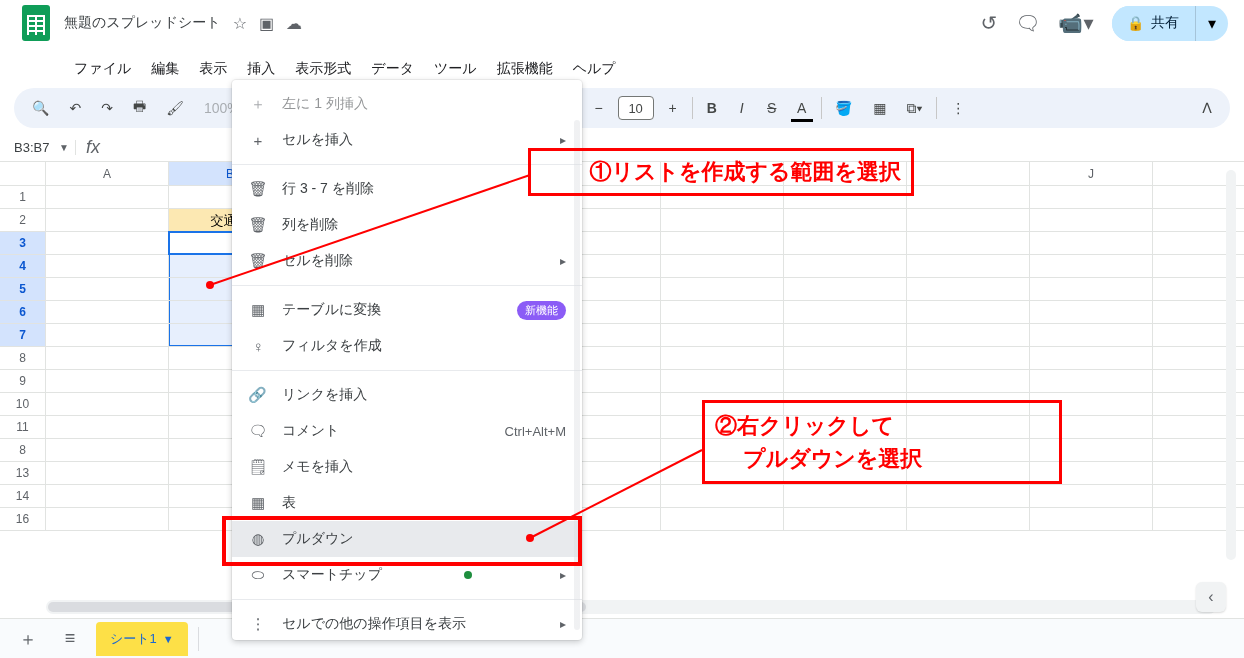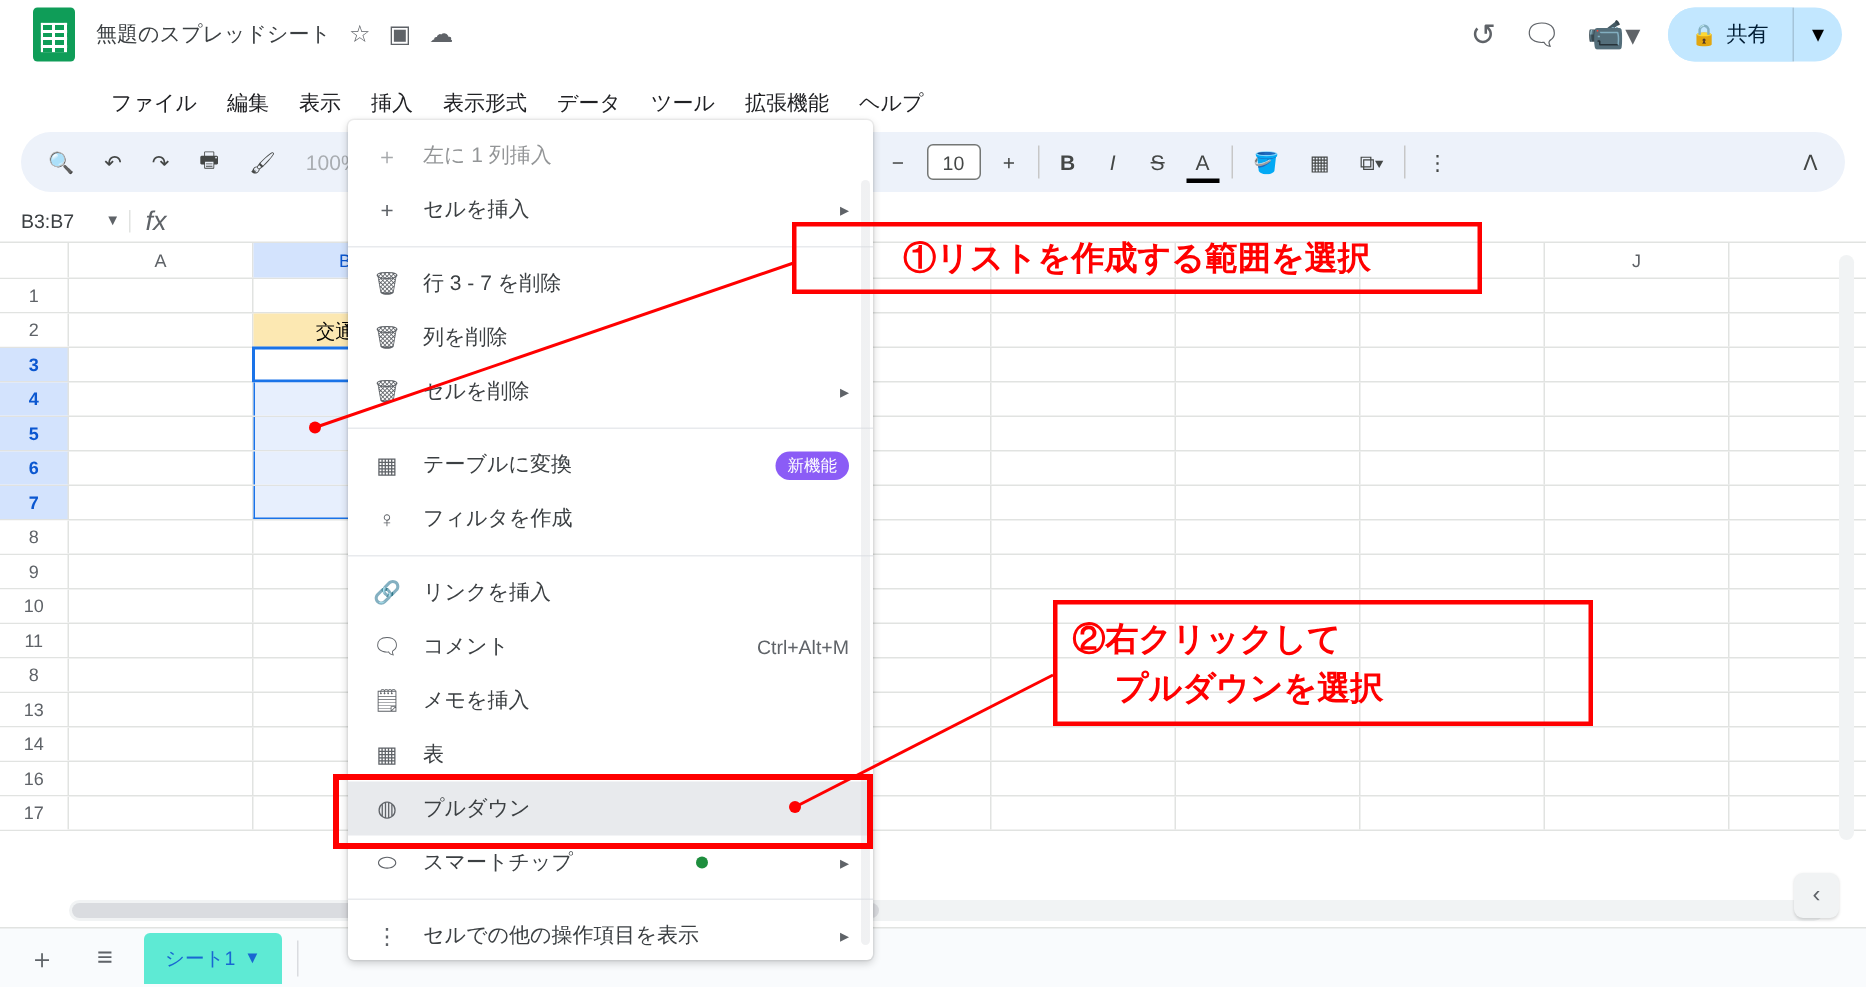--- a/index.html
+++ b/index.html
@@ -25,21 +25,21 @@
 .toolbar { margin:0 14px; background:#edf2fa; border-radius:24px; height:40px; display:flex; align-items:center; padding:0 12px; gap:8px; color:#444746; font-size:14px; position:relative; }
 .toolbar .sep { width:1px; height:22px; background:#c7c7c7; }
 .tbtn { padding:4px 6px; display:inline-flex; align-items:center; justify-content:center; min-width:22px; }
 .font-size-box { border:1px solid #747775; border-radius:4px; width:36px; height:24px; display:flex; align-items:center; justify-content:center; font-size:13px; background:#fff;}
 .A-underline { position:relative; }
 .A-underline::after { content:""; position:absolute; left:0; right:0; bottom:-2px; height:3px; background:#000;}
 .collapse { margin-left:auto; }
 
 
 .namebox-row { display:flex; align-items:center; height:28px; border-bottom:1px solid #e1e3e1; margin-top:6px; }
-.namebox { width:87px; border-right:1px solid #e1e3e1; padding-left:14px; font-size:13px; color:#3c4043; display:flex; align-items:center; justify-content:space-between; padding-right:6px;}
+.namebox { width:76px; border-right:1px solid #e1e3e1; padding-left:14px; font-size:13px; color:#3c4043; display:flex; align-items:center; justify-content:space-between; padding-right:6px;}
 .fx { padding:0 10px; color:#5f6368; font-style:italic; font-size:18px; }
 
 
 .grid-area { position:relative; height:430px; overflow:hidden; }
 .col-headers { display:flex; height:24px; background:#fff; border-bottom:1px solid #e1e3e1; }
 .corner { width:46px; border-right:1px solid #e1e3e1; background:#fff; }
 .ch { flex:0 0 123px; border-right:1px solid #e1e3e1; text-align:center; font-size:12px; color:#5f6368; line-height:24px; }
 .ch.sel { background:#d3e3fd; color:#0b57d0; }
 .rows { position:relative; }
 .row { display:flex; height:23px; border-bottom:1px solid #e1e3e1; }
@@ -67,21 +67,21 @@
 
 
 .callout { position:absolute; border:3px solid #ff0000; color:#ff0000; font-size:22px; font-weight:bold; padding:6px 10px; background:rgba(255,255,255,0); z-index:70; }
 .callout.big { line-height:1.5; }
 svg.anno { position:absolute; z-index:65; pointer-events:none; }
 
 
 .hscroll { position:absolute; left:46px; right:28px; bottom:44px; height:14px; background:#f1f3f4; border-radius:7px; }
 .hscroll .thumb { position:absolute; left:2px; width:46%; top:2px; bottom:2px; background:#dadce0; border-radius:6px; }
 .sheet-tabs { position:absolute; bottom:0; left:0; right:0; height:40px; border-top:1px solid #e1e3e1; display:flex; align-items:center; padding:0 12px; gap:10px; background:#f9fbfd; }
-.sheet-tab { background:#5eead4; color:#1967d2; padding:8px 14px; border-radius:4px 4px 0 0; font-size:13px; display:flex; align-items:center; gap:6px;}
+.sheet-tab { background:#fde047; color:#1967d2; padding:8px 14px; border-radius:4px 4px 0 0; font-size:13px; display:flex; align-items:center; gap:6px;}
 .tab-btn { width:32px; height:32px; display:flex; align-items:center; justify-content:center; color:#5f6368; font-size:18px; }
 .vsep { width:1px; height:24px; background:#dadce0; }
 .explore-fab { position:absolute; right:18px; bottom:46px; width:30px; height:30px; border-radius:6px; background:#f1f3f4; display:flex; align-items:center; justify-content:center; color:#5f6368; box-shadow:0 1px 2px rgba(0,0,0,.15);}
 .grid-scroll-v { position:absolute; right:8px; top:170px; width:10px; height:390px; background:#f1f3f4; border-radius:5px; }
 .dot-green { width:8px; height:8px; background:#1e8e3e; border-radius:50%; display:inline-block; margin-left:auto; margin-right:6px;}
 </style>
 </head>
 <body>
 
 <div class="titlebar">
@@ -347,32 +347,20 @@
         <div class="cell"></div>
         <div class="cell"></div>
         <div class="cell"></div>
         <div class="cell"></div>
         <div class="cell"></div>
         <div class="cell"></div>
         <div class="cell"></div>
         <div class="cell"></div>
         <div class="cell"></div>
       </div>
-      <div class="row">
-        <div class="rh">17</div>
-        <div class="cell"></div>
-        <div class="cell"></div>
-        <div class="cell"></div>
-        <div class="cell"></div>
-        <div class="cell"></div>
-        <div class="cell"></div>
-        <div class="cell"></div>
-        <div class="cell"></div>
-        <div class="cell"></div>
-      </div>
     </div>
 </div>
 
 <div class="context-menu">
   <div class="cm-item cut">
       <span class="cm-ic">＋</span>
       <span>左に 1 列挿入</span>
     </div>
   <div class="cm-item">
       <span class="cm-ic">+</span>
@@ -435,21 +423,21 @@
   <div class="cm-item">
       <span class="cm-ic">⋮</span>
       <span>セルでの他の操作項目を表示</span>
       <span class="arrow">▸</span>
     </div>
   <div class="scroll-hint"></div>
 </div>
 
 <div class="cm-highlight" style="top:516px"></div>
 
-<div class="callout" style="left:528px; top:148px; width:460px; text-align:center;">①リストを作成する範囲を選択</div>
+<div class="callout" style="left:528px; top:148px; width:386px; text-align:right;">①リストを作成する範囲を選択</div>
 <div class="callout big" style="left:702px; top:400px; width:360px;">
   <div>②右クリックして</div>
   <div>　 プルダウンを選択</div>
 </div>
 
 <svg class="anno" style="left:0; top:0;" width="1244" height="658">
   <line x1="530" y1="175" x2="210" y2="285" stroke="#ff0000" stroke-width="2"></line>
   <circle cx="210" cy="285" r="4" fill="#ff0000"></circle>
   <line x1="702" y1="450" x2="530" y2="538" stroke="#ff0000" stroke-width="2"></line>
   <circle cx="530" cy="538" r="4" fill="#ff0000"></circle>

